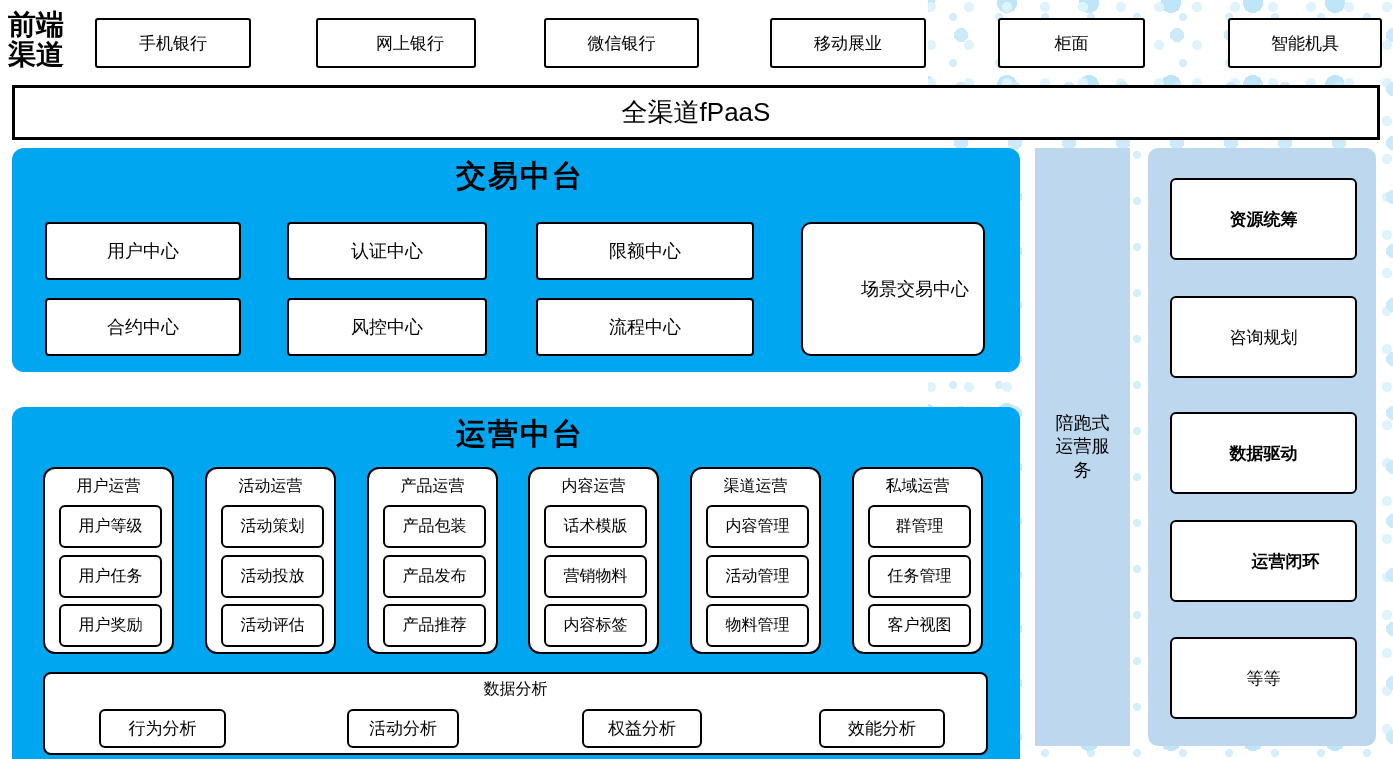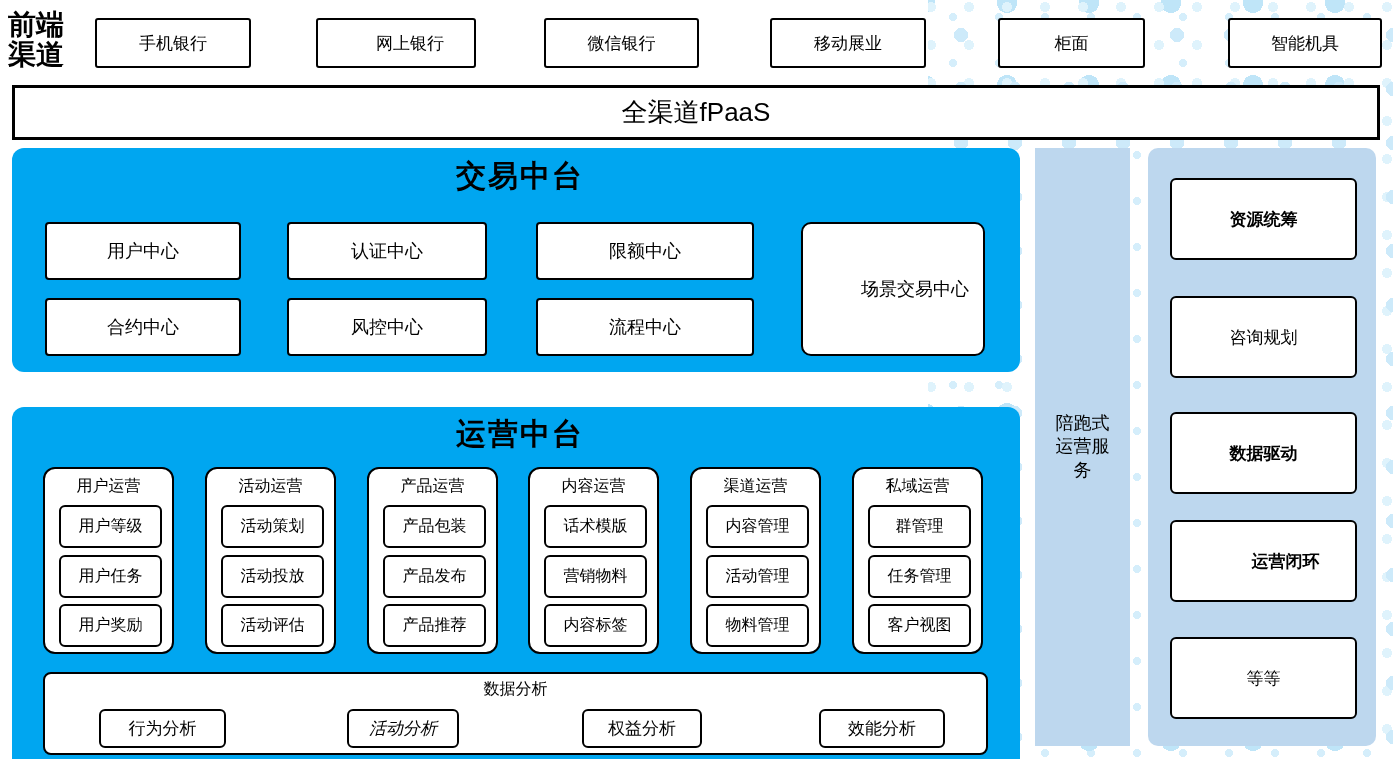--- a/index.html
+++ b/index.html
@@ -75,21 +75,21 @@
   .analysis {
     position:absolute; left:31px; top:265px; width:945px; height:83px;
     background:#fff; border:2px solid #000; border-radius:8px;
   }
   .analysis-title { position:absolute; top:5px; left:0; right:0; text-align:center; font-size:16px; }
   .aitem {
     position:absolute; top:35px; height:39px; background:#fff; border:2px solid #000;
     border-radius:6px; display:flex; align-items:center; justify-content:center; font-size:17px;
   }
   .a0 { left:54px;  width:127px; }
-  .a1 { left:302px; width:112px;font-style:italic; }
+  .a1 { left:302px; width:112px; }
   .a2 { left:537px; width:120px; }
   .a3 { left:774px; width:126px; }
 
   
   .service-bar {
     left:1035px; top:148px; width:95px; height:598px; background:#bdd7ee;
     display:flex; align-items:center; justify-content:center;
   }
   .service-text {
     width:58px; font-size:18px; line-height:1.3; word-break:break-all; text-align:center;

